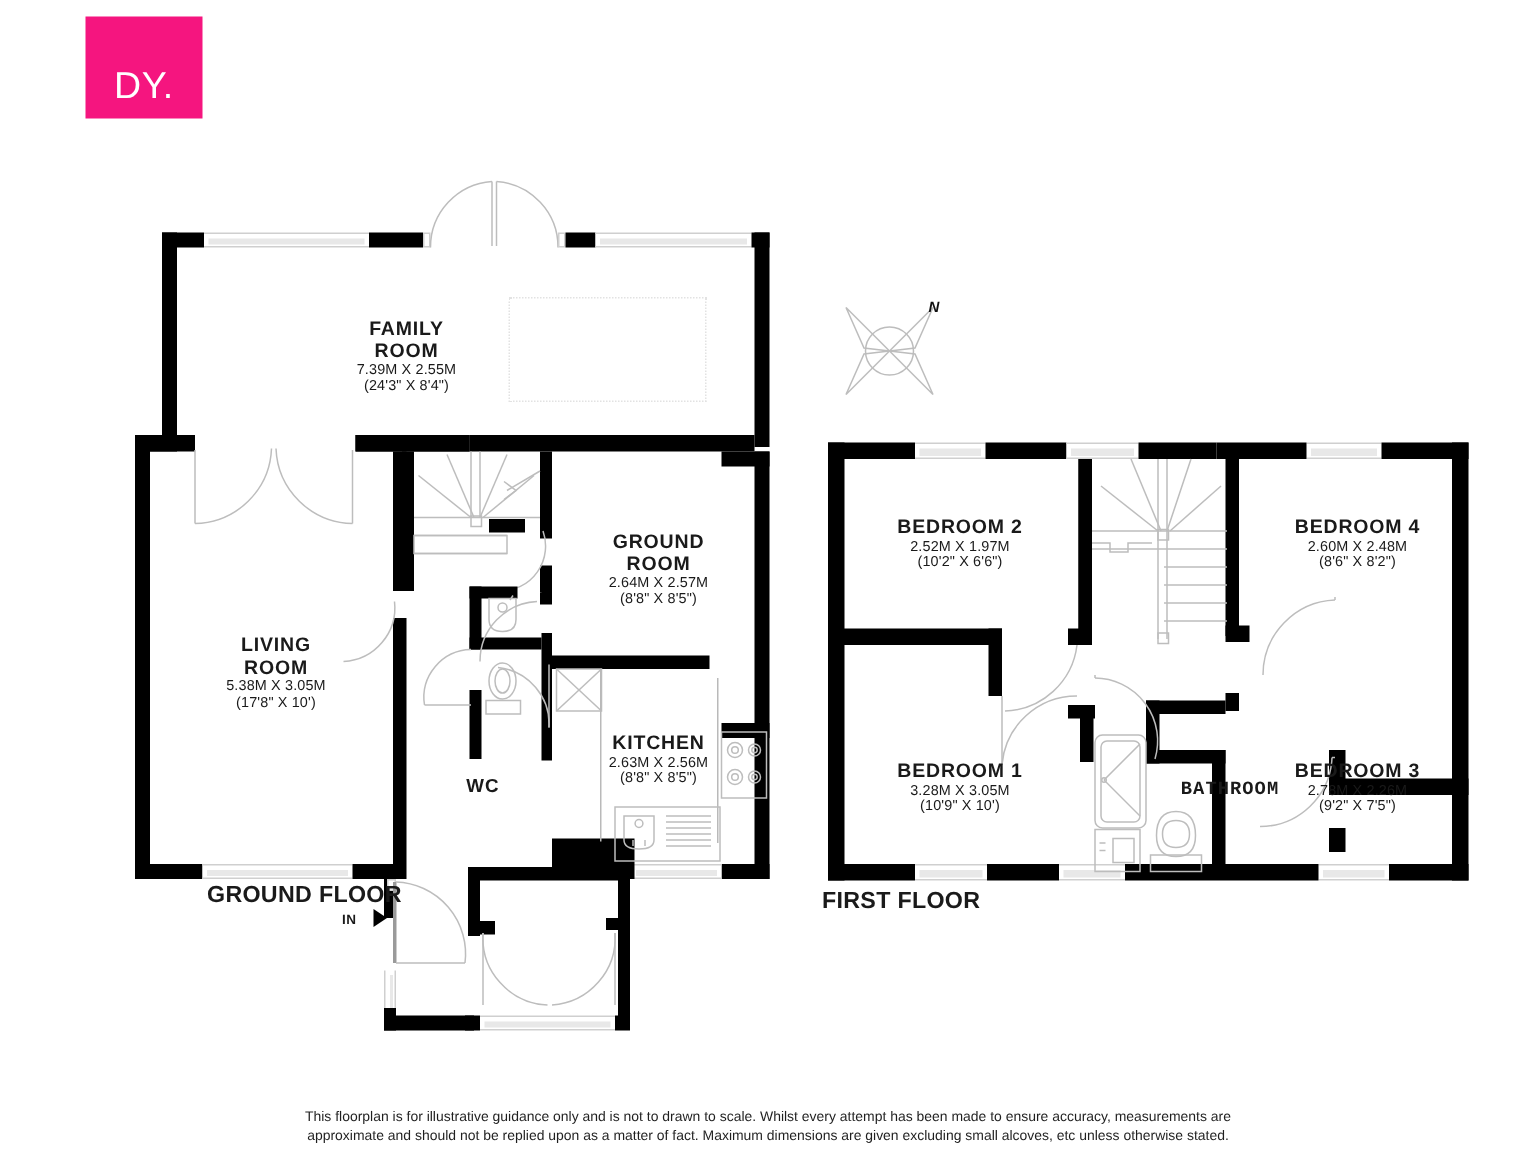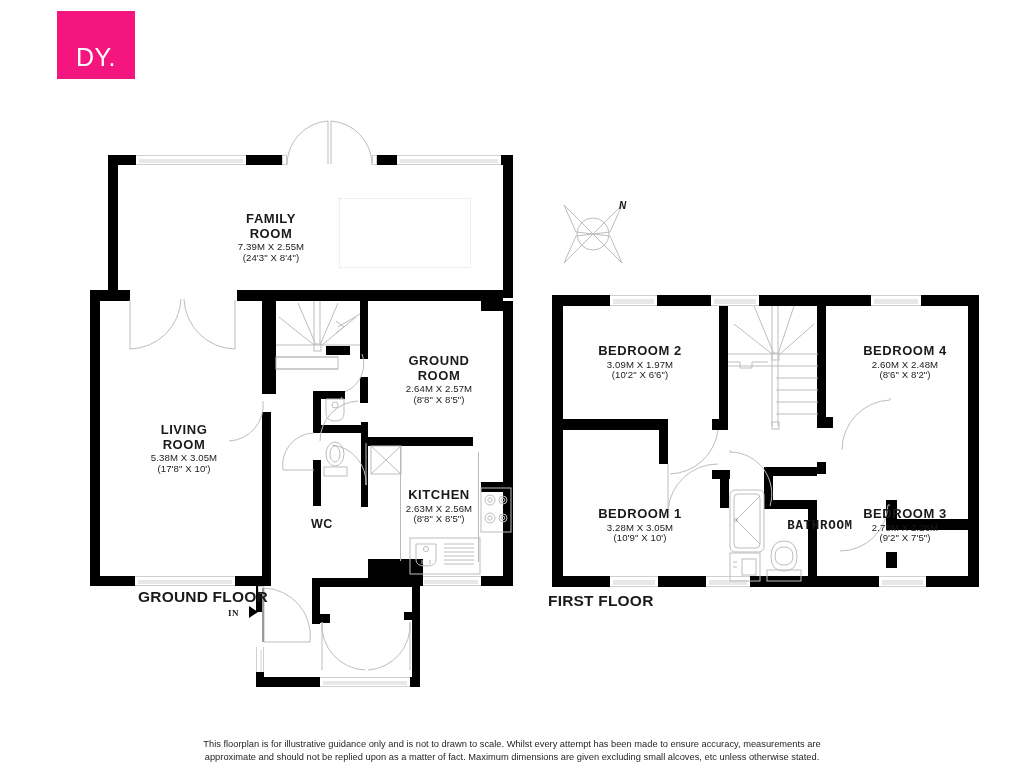--- a/index.html
+++ b/index.html
@@ -247,21 +247,21 @@
     </svg>
     <div class="ln" style="left:262px;top:496px;width:2px;height:54px;background:#9a9a9a;"></div>
 
     <svg class="sw" style="left:322px;top:530px;width:90px;height:52px;">
       <path d="M0 0 A 45 45 0 0 0 43 48"></path>
         <line x1="0" y1="0" x2="0" y2="48"></line>
       <path d="M88 0 A 45 45 0 0 1 46 48"></path>
         <line x1="88" y1="0" x2="88" y2="48"></line>
     </svg>
 
-    <div id="inmark" style="left:228px;top:516px;font-family:Liberation Serif, serif;">IN</div>
+    <div id="inmark" style="left:228px;top:516px;">IN</div>
     <div id="intri" style="left:249px;top:514px;"></div>
 
     <div id="skylight" style="left:339px;top:106px;width:130px;height:68px;"></div>
 
     <div class="rl" style="left:211px;top:120px;width:120px;">
       <div class="nm">FAMILY</div>
       <div class="nm">ROOM</div>
       <div class="d1">7.39M X 2.55M</div>
       <div class="d2">(24'3" X 8'4")</div>
     </div>
@@ -409,21 +409,21 @@
 
     <svg class="sw" style="left:840px;top:413px;width:50px;height:50px;">
       <path d="M48 0 A 48 48 0 0 1 0 46"></path>
       <line x1="48" y1="0" x2="50" y2="0"></line>
     </svg>
 
     <div class="w" style="left:817px;top:370px;width:9px;height:12px;"></div>
 
     <div class="rl" style="left:575px;top:252px;width:130px;">
       <div class="nm">BEDROOM 2</div>
-      <div class="d1">3.09M X 1.97M</div>
+      <div class="d1">2.52M X 1.97M</div>
       <div class="d2">(10'2" X 6'6")</div>
     </div>
 
     <div class="rl" style="left:840px;top:252px;width:130px;">
       <div class="nm">BEDROOM 4</div>
       <div class="d1">2.60M X 2.48M</div>
       <div class="d2">(8'6" X 8'2")</div>
     </div>
 
     <div class="rl" style="left:575px;top:415px;width:130px;">

